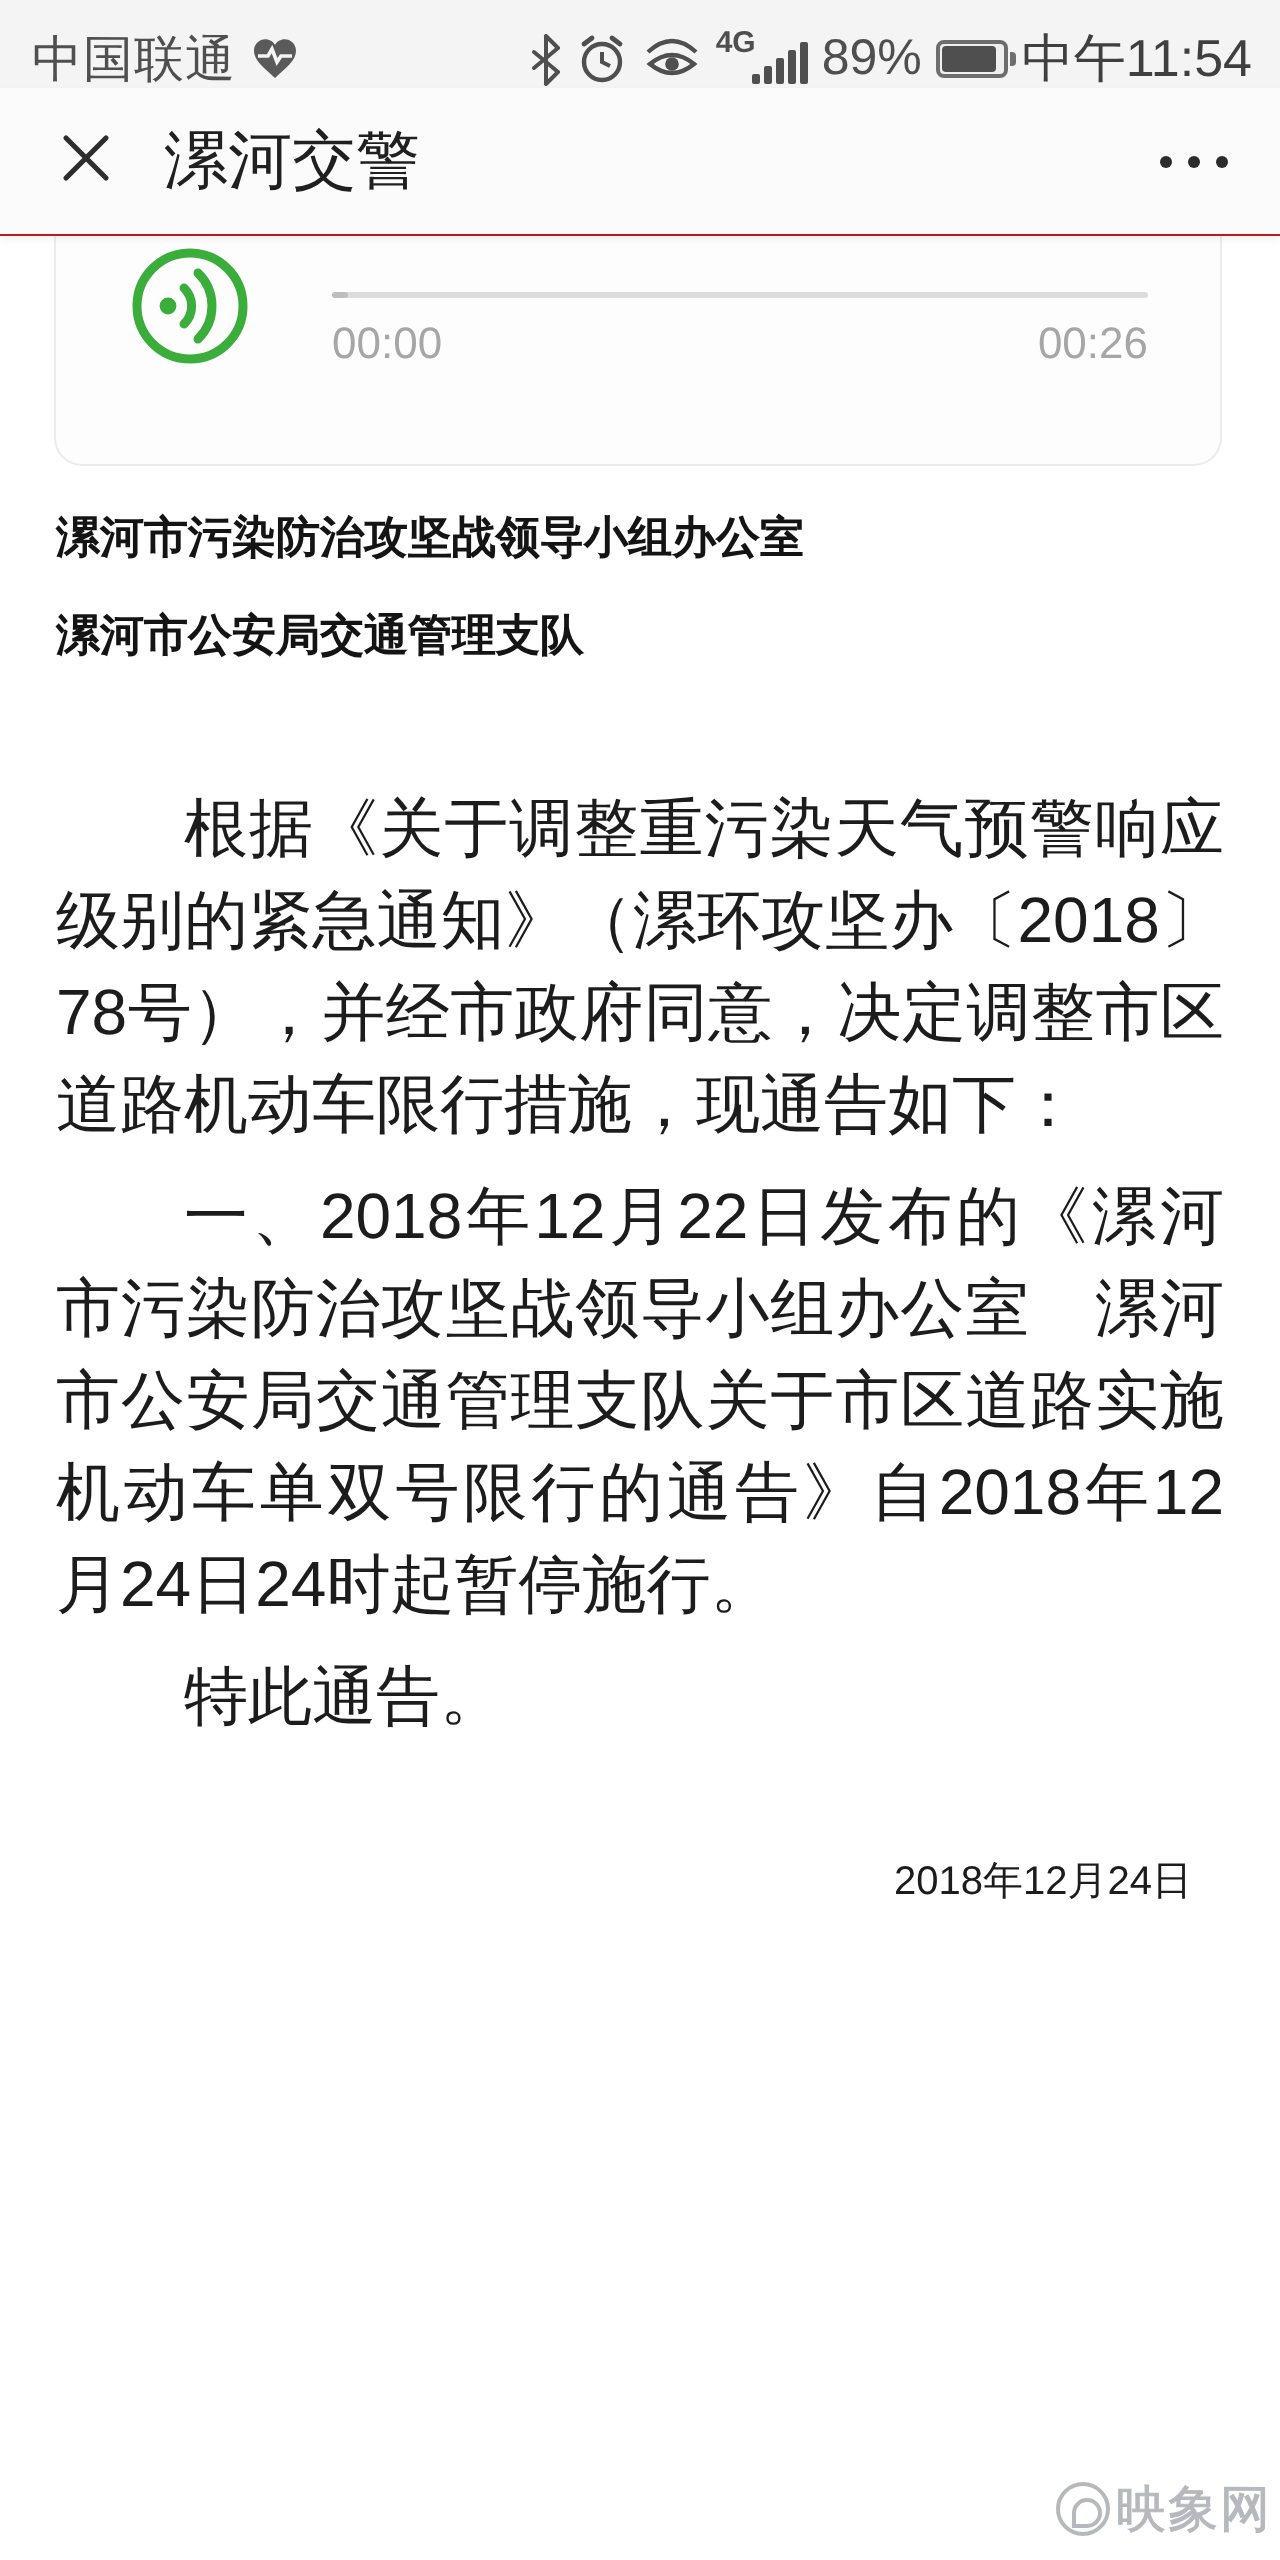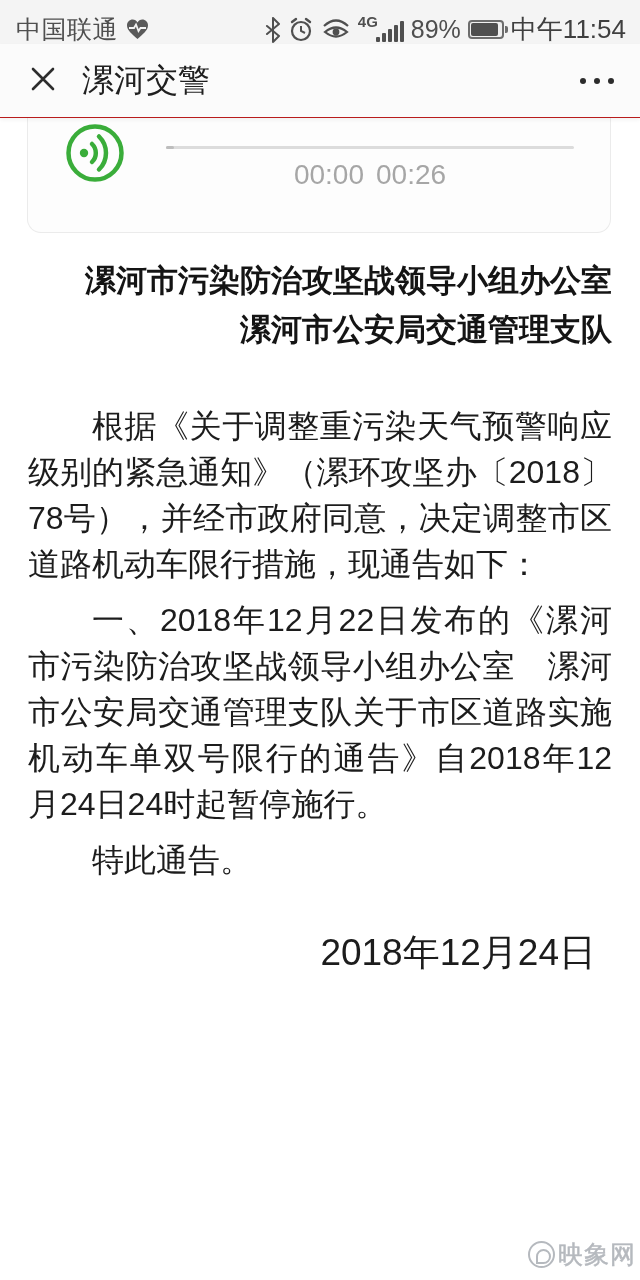--- a/index.html
+++ b/index.html
@@ -32,32 +32,32 @@
   
   .content { position:relative; height:1161px; background:#ffffff; }
 
   
   .audio-card { position:relative; margin-left:27px; width:584px; height:115px; background:#fdfdfd; border:1px solid #ebebeb; border-top:none; border-radius:0 0 14px 14px; }
   .voice-icon { position:absolute; left:36px; top:4px; width:62px; height:62px; cursor:pointer; }
   .audio-body { margin:0 36px 0 138px; padding-top:12px; }
   .audio-source { font-size:28px; color:#9b9b9b; line-height:36px; }
   .progress-track { margin-top:16px; height:3px; background:#dcdcdc; border-radius:2px; position:relative; cursor:pointer; }
   .progress-played { position:absolute; left:0; top:0; bottom:0; width:2%; background:#bdbdbd; border-radius:2px; }
-  .audio-times { margin-top:10px; display:flex; justify-content:center; font-size:28px; color:#a6a6a6;gap:12px; }
+  .audio-times { margin-top:10px; display:flex; justify-content:space-between; font-size:22px; color:#a6a6a6;gap:12px; }
 
   
   .article { padding:0 28px; color:#1c1c1c; }
-  .doc-title { margin-top:23px; font-size:31px; font-weight:700; color:#141414; text-align:right; line-height:49px; }
+  .doc-title { margin-top:11px; font-size:22px; font-weight:700; color:#141414; text-align:left; line-height:49px; }
   .doc-title .t-line { display:block; }
   .para { font-size:32px; line-height:46px; text-align:justify; text-indent:2em; font-weight:400; color:#1c1c1c; }
   .para-first { margin-top:49px; }
   .para + .para { margin-top:10px; }
   mark.hl { background:#fdf200; color:#121212; padding:5px 0; }
   .closing { margin-top:9px; }
-  .doc-date { margin-top:47px; font-size:37px; line-height:46px; text-align:right; padding-right:16px; color:#1c1c1c; }
+  .doc-date { margin-top:47px; font-size:20px; line-height:46px; text-align:right; padding-right:16px; color:#1c1c1c; }
 
   
   .watermark { position:absolute; right:4px; bottom:8px; display:flex; align-items:center; gap:3px; color:#a9adb3; opacity:.85; }
   .wm-logo { width:27px; height:27px; border:2px solid #a9adb3; border-radius:50%; position:relative; display:inline-block; }
   .wm-logo::after { content:""; position:absolute; left:6px; top:6px; width:11px; height:11px; border:2px solid #a9adb3; border-radius:50% 50% 50% 0; }
   .wm-label { font-size:25px; letter-spacing:1px; -webkit-text-stroke:0.5px #a9adb3; }
 </style>
 </head>
 <body>
 

